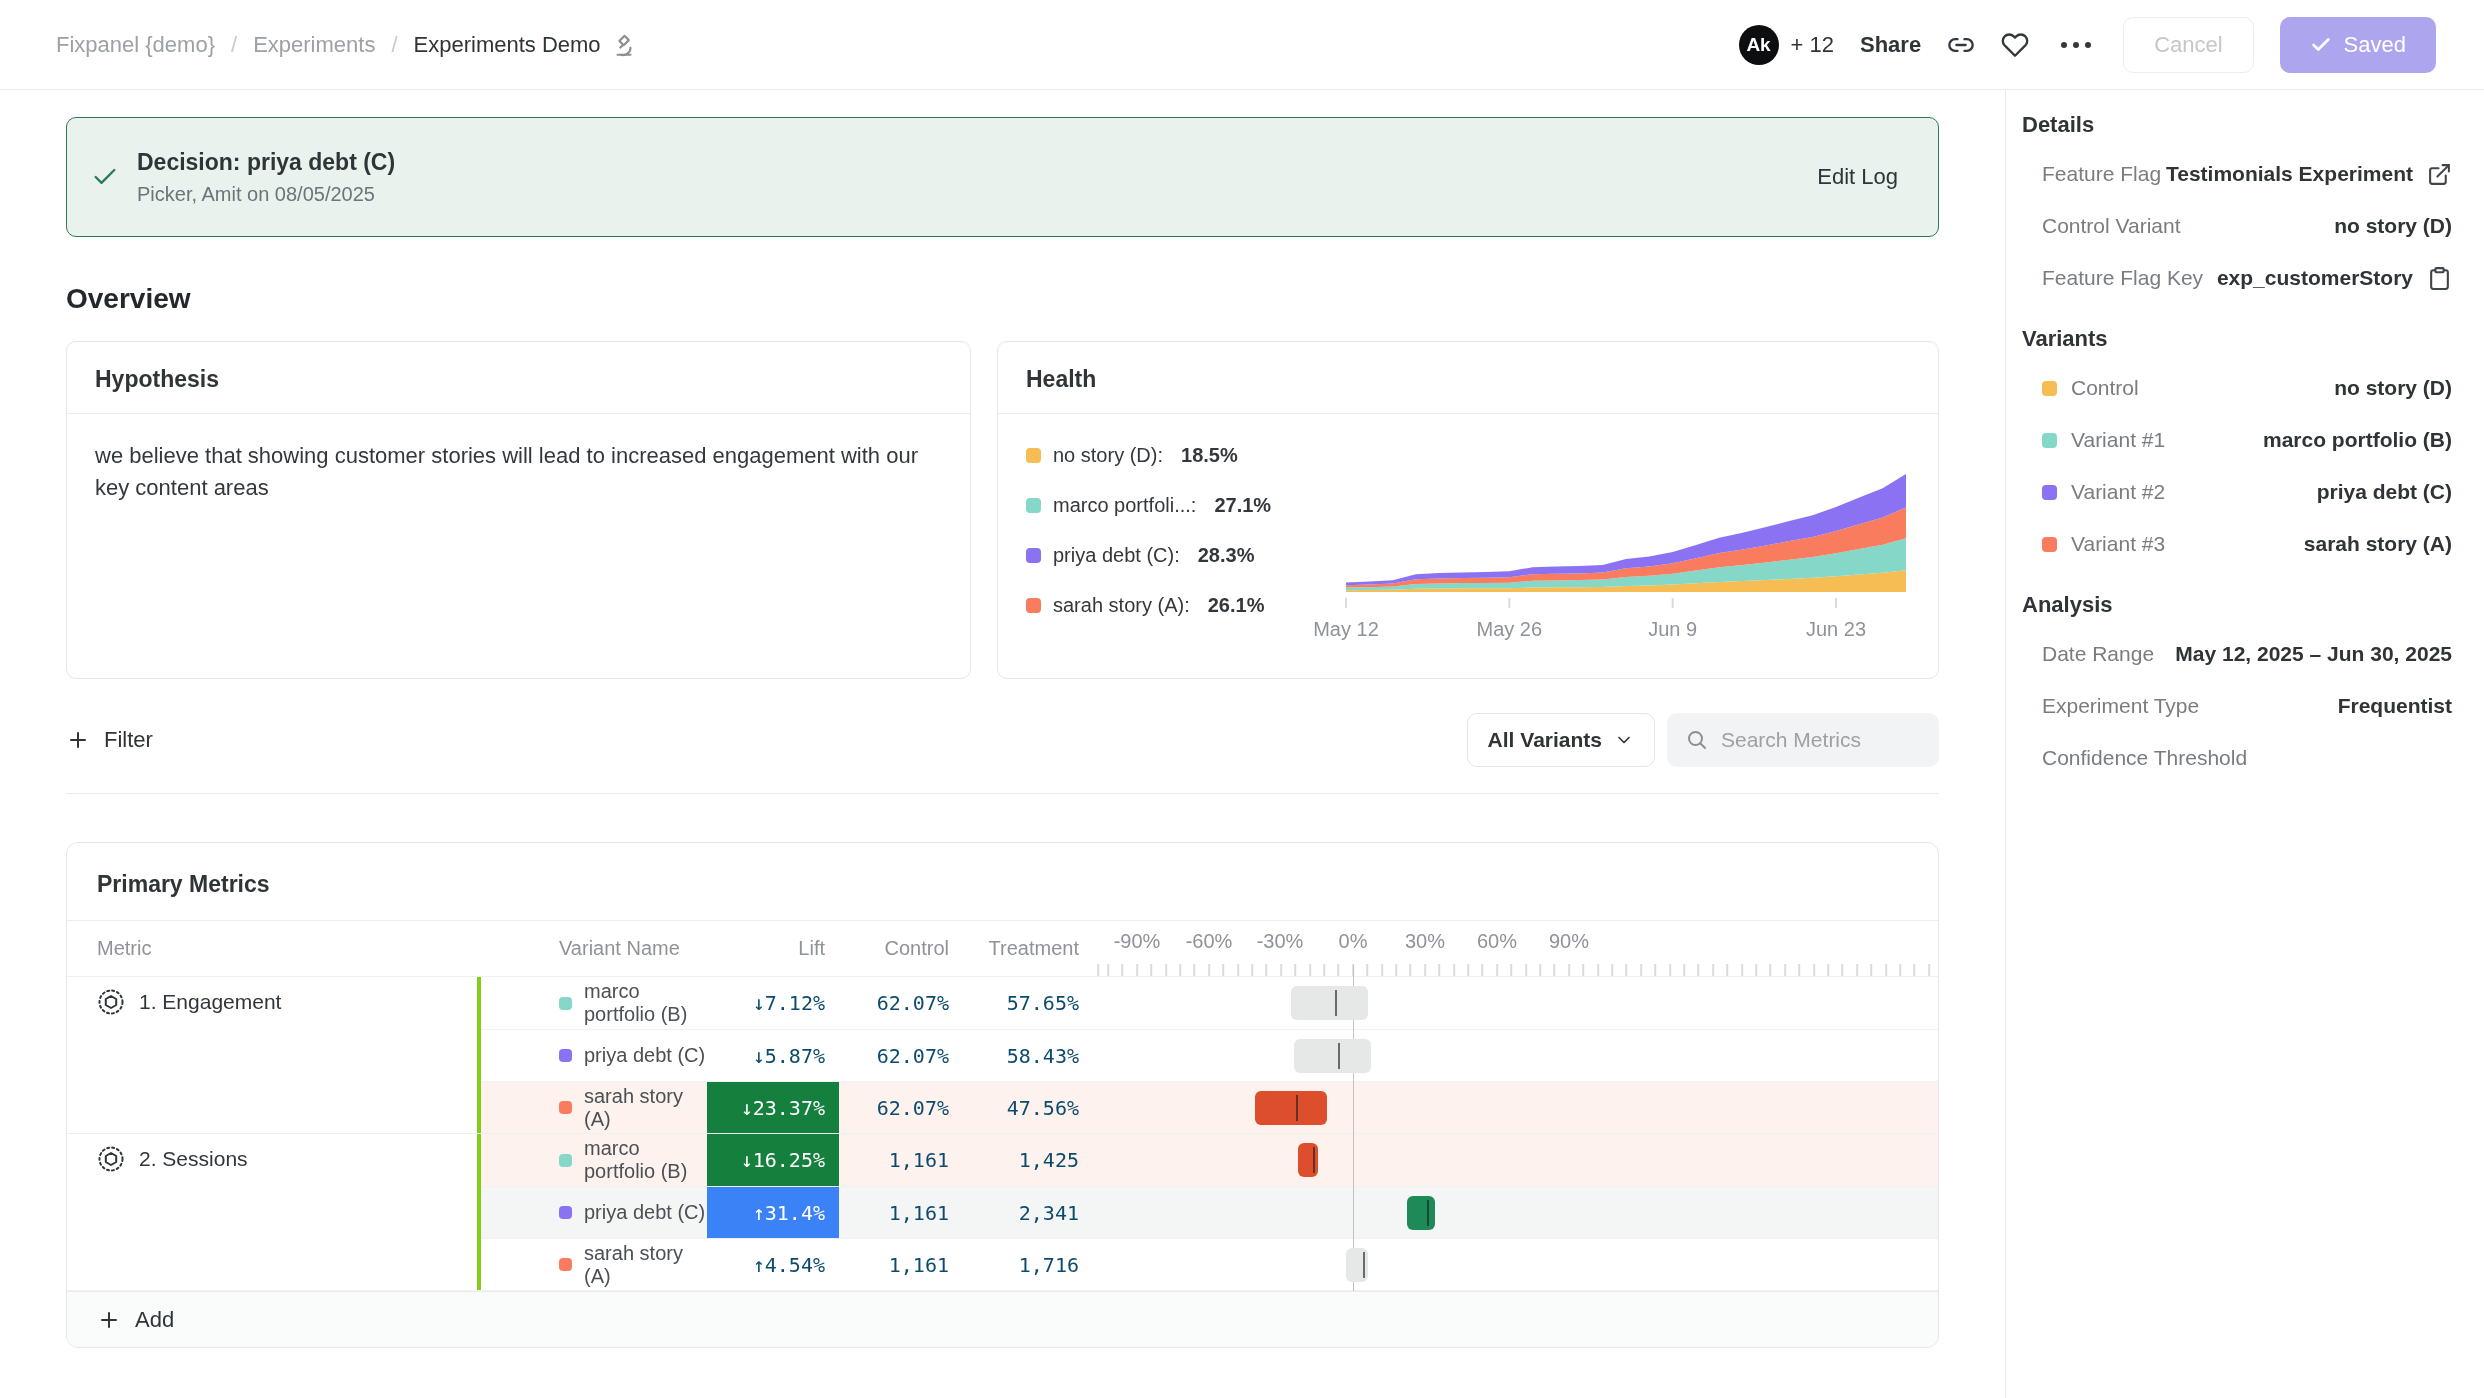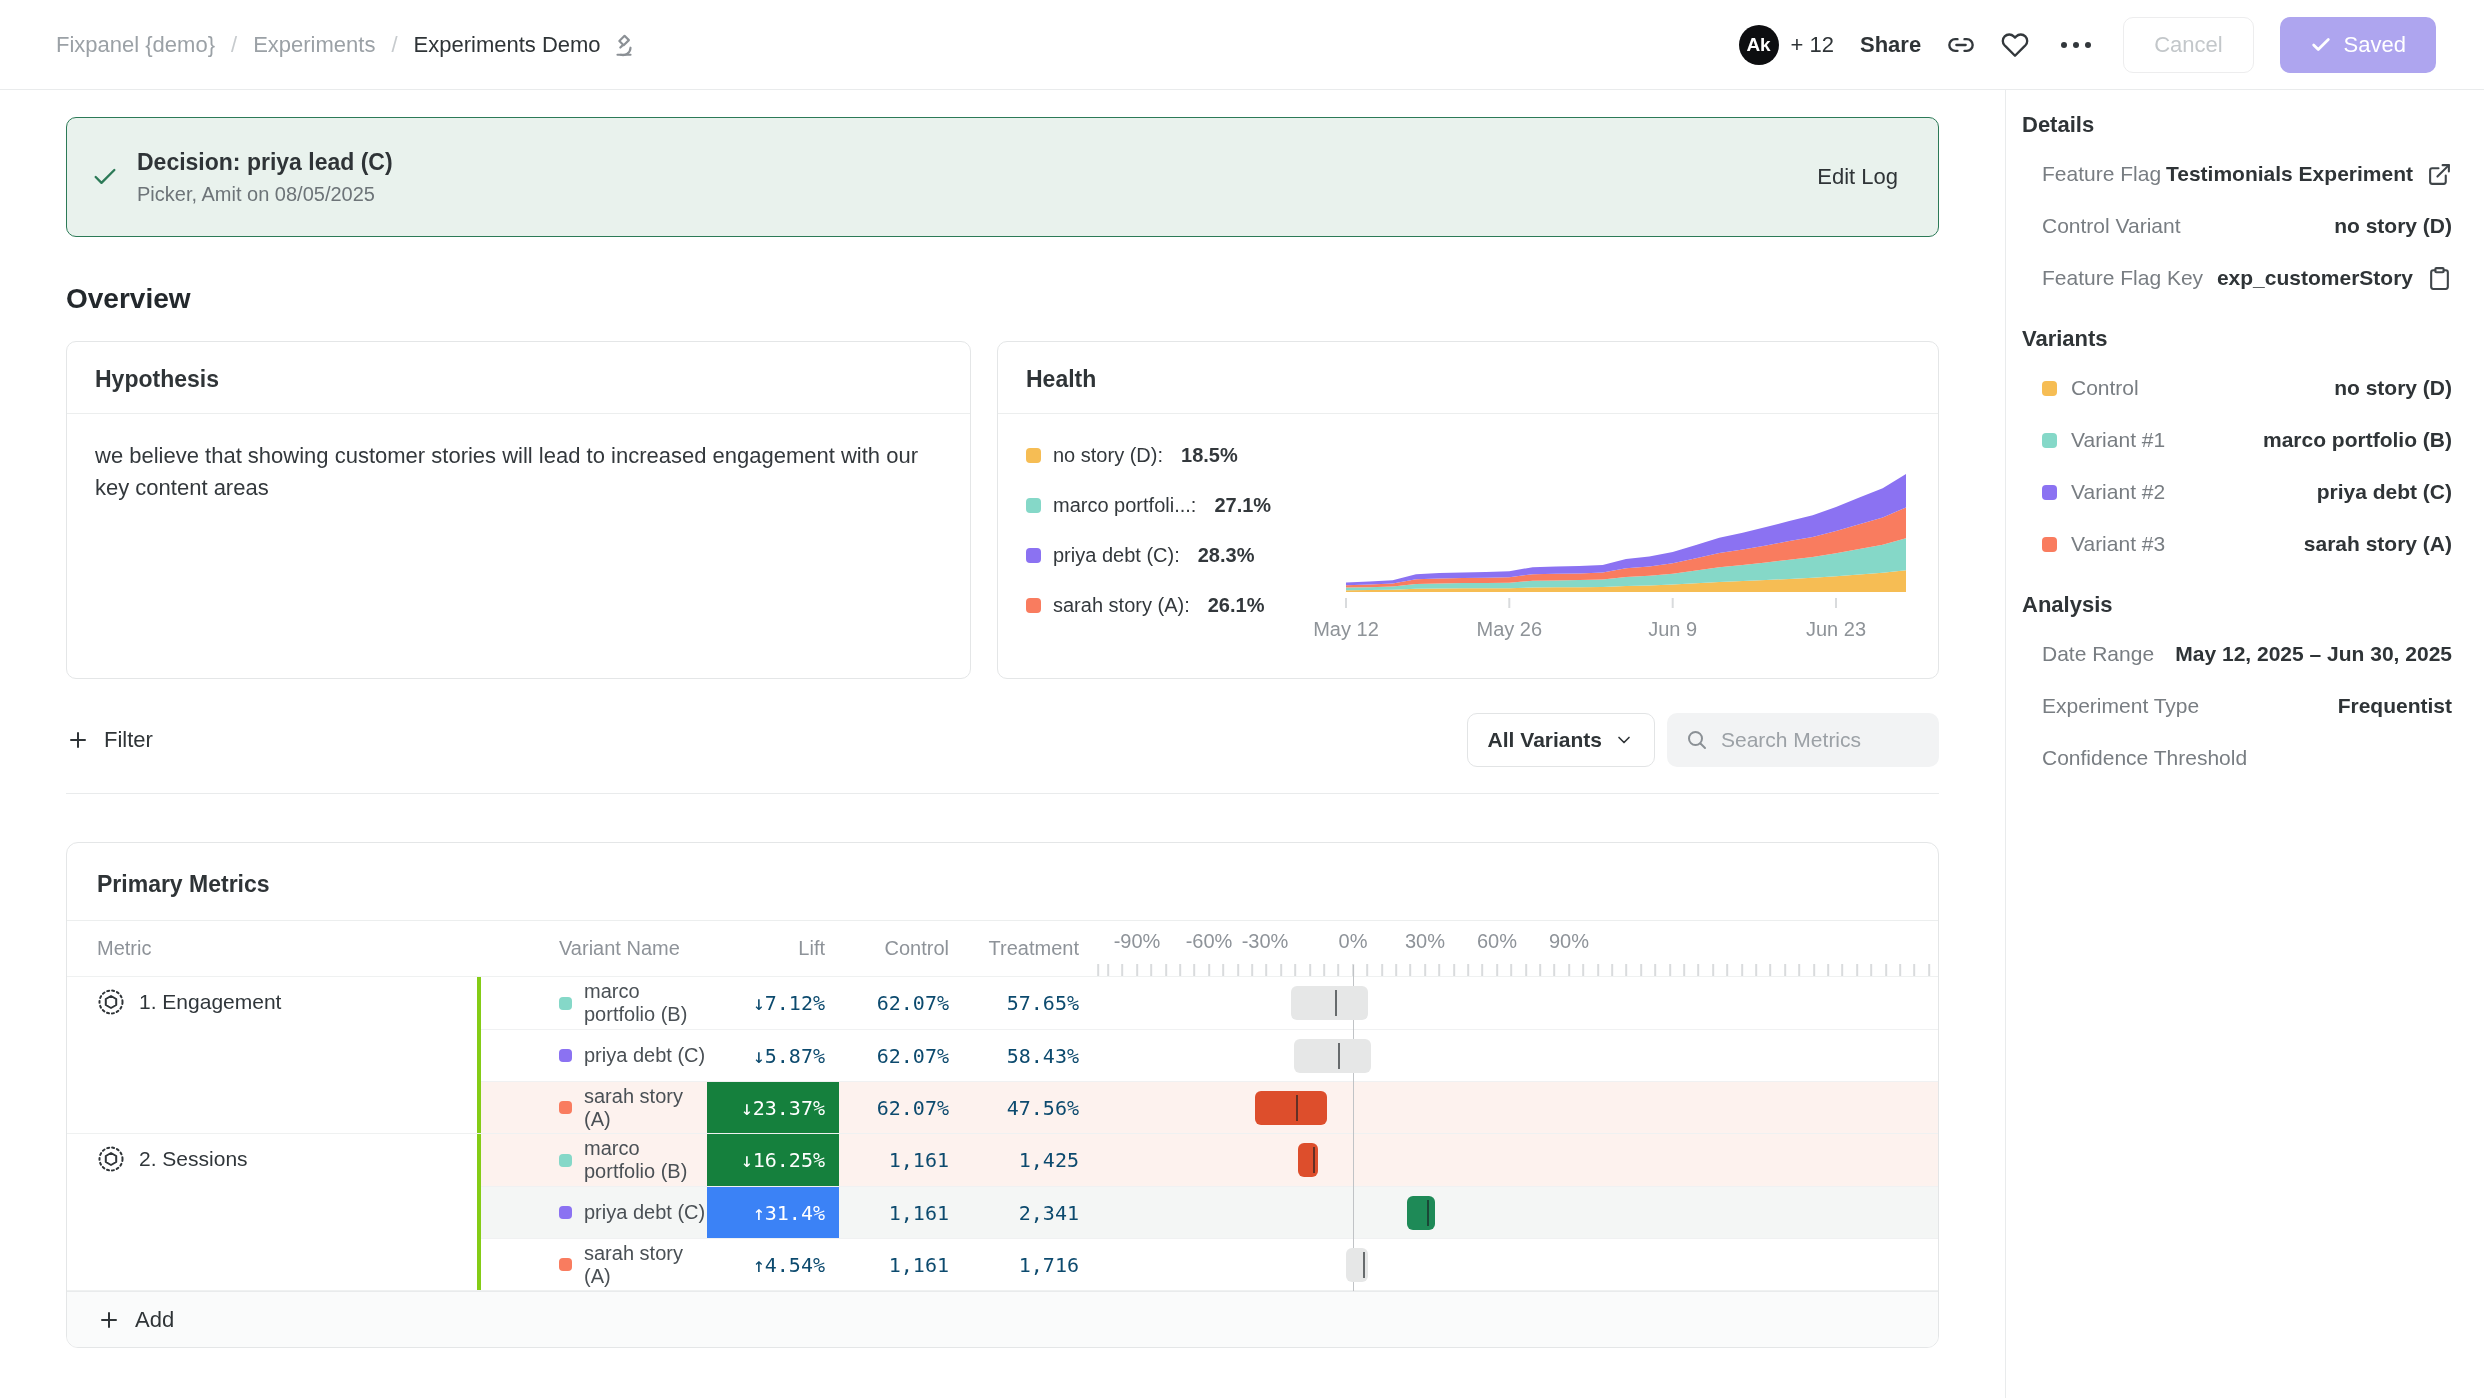--- a/index.html
+++ b/index.html
@@ -179,21 +179,21 @@
 
 <div class="content">
 
   <div class="main">
 
     <div class="banner">
       <svg class="banner-check" viewBox="0 0 24 24">
         <polyline class="ico" points="20 6 9 17 4 12"></polyline>
       </svg>
       <div>
-        <div class="banner-title">Decision: priya lead (C)</div>
+        <div class="banner-title">Decision: priya debt (C)</div>
         <div class="banner-sub">Picker, Amit on 08/05/2025</div>
       </div>
       <span class="editlog">Edit Log</span>
     </div>
 
     <h2 class="sect">Overview</h2>
 
     <div class="cards-row">
       <div class="card card-hyp">
         <div class="card-head">Hypothesis</div>
@@ -285,21 +285,21 @@
 
         <div class="thead">
           <div class="th th-metric">Metric</div>
           <div class="th th-variant">Variant Name</div>
           <div class="th th-right">Lift</div>
           <div class="th th-right">Control</div>
           <div class="th th-right">Treatment</div>
           <div class="th th-plot">
             <span class="axis-lab" style="left:44px">-90%</span>
             <span class="axis-lab" style="left:116px">-60%</span>
-            <span class="axis-lab" style="left:172px">-30%</span>
+            <span class="axis-lab" style="left:187px">-30%</span>
             <span class="axis-lab" style="left:260px">0%</span>
             <span class="axis-lab" style="left:332px">30%</span>
             <span class="axis-lab" style="left:404px">60%</span>
             <span class="axis-lab" style="left:476px">90%</span>
             <div class="ruler"></div>
           </div>
         </div>
 
         <div class="group">
           <div class="gmetric">

